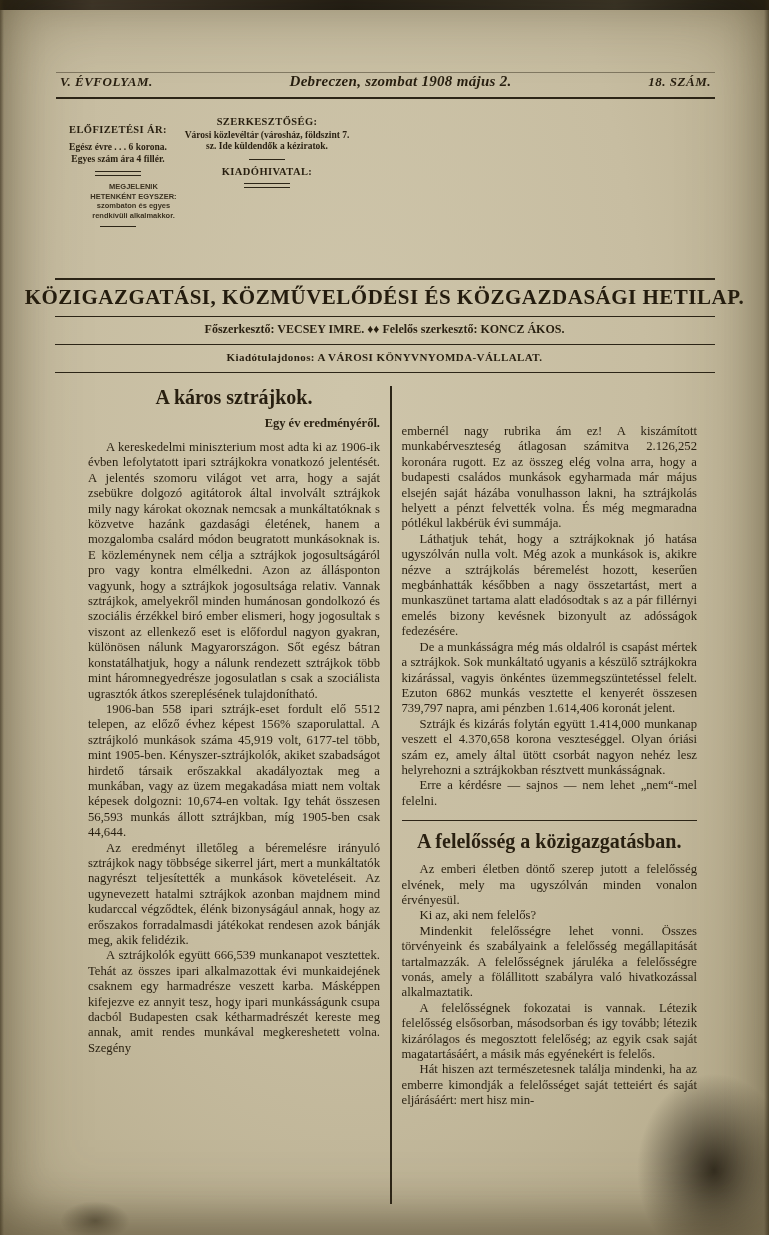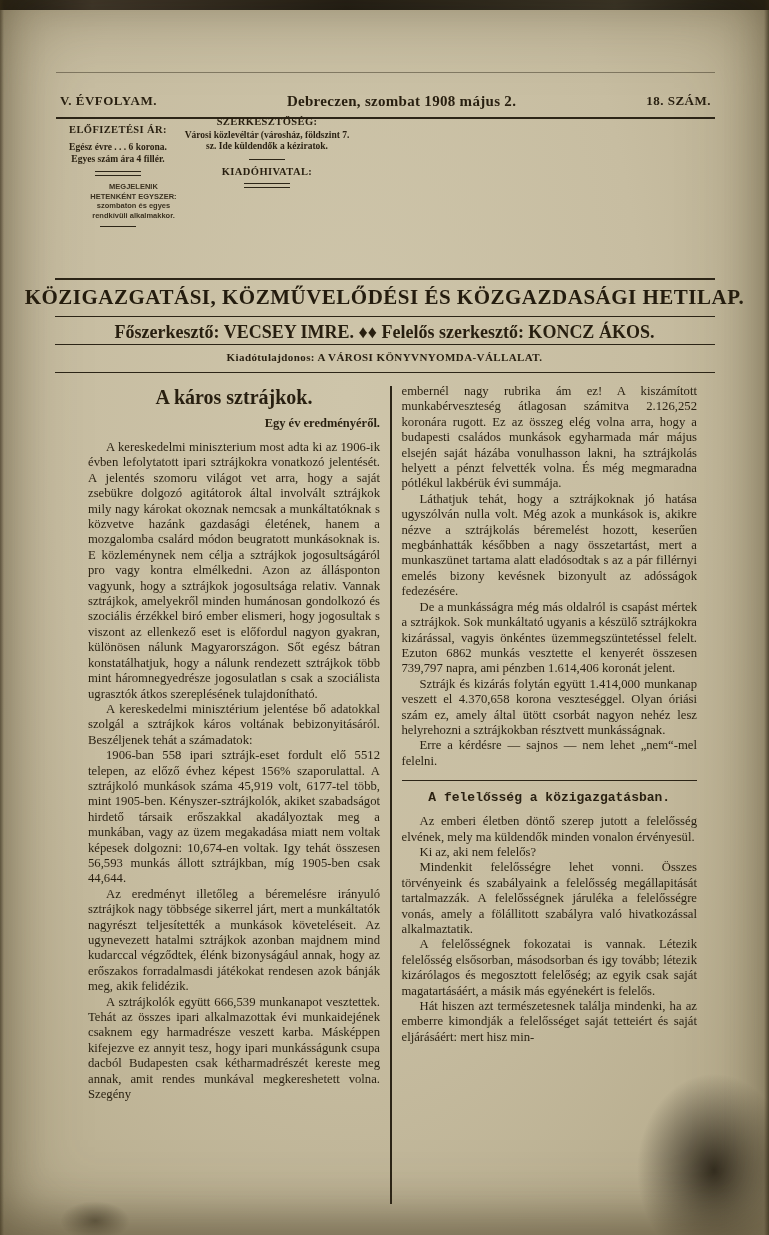--- a/index.html
+++ b/index.html
@@ -17,23 +17,23 @@
   .edge-right{position:absolute;top:0;bottom:0;right:0;width:5px;
     background:linear-gradient(to left,rgba(30,24,12,.6),rgba(30,24,12,0));}
   .vignette{position:absolute;inset:0;pointer-events:none;
     box-shadow:inset 0 0 80px rgba(72,60,34,.5), inset 0 -18px 40px rgba(60,48,26,.35);}
   .smudge-br{position:absolute;right:-25px;bottom:-35px;width:160px;height:200px;
     background:radial-gradient(ellipse at center,rgba(28,22,12,.85),rgba(28,22,12,0) 68%);}
   .smudge-bl{position:absolute;left:60px;bottom:-6px;width:70px;height:40px;
     background:radial-gradient(ellipse at center,rgba(35,28,14,.5),rgba(35,28,14,0) 70%);}
 
   .header{position:absolute;top:72px;left:56px;right:54px;
-    display:flex;justify-content:space-between;align-items:flex-start;
+    display:flex;justify-content:space-between;align-items:flex-end;
     font-weight:bold;border-top:1px solid rgba(44,37,23,.45);
-    border-bottom:2px solid #2c2517;padding:20px 4px 7px 4px;}
+    border-bottom:2px solid #2c2517;padding:0 4px 7px 4px;font-style:italic;}
   .header .side{font-size:13px;letter-spacing:.5px;}
   .header .mid{font-size:15px;letter-spacing:.3px;}
 
   .masthead{position:absolute;top:104px;left:55px;right:54px;height:172px;display:flex;}
   .mh-left{width:126px;text-align:center;padding-top:20px;font-size:9.5px;line-height:12px;font-weight:bold;}
   .mh-left .bx-title{font-size:10.5px;letter-spacing:.4px;margin-bottom:5px;}
   .mh-left .freq{font-family:"Liberation Sans",sans-serif;font-size:7.5px;line-height:9.5px;font-weight:bold;color:#3a3120;margin-left:31px;}
   .mh-center{flex:1;display:flex;justify-content:center;align-items:flex-start;}
   .mh-title{font-family:"DejaVu Serif",serif;font-weight:bold;font-size:80px;line-height:1;
     letter-spacing:-1px;margin-top:6px;transform:scaleY(1.22);transform-origin:top center;color:#1e180d;}
@@ -45,36 +45,36 @@
   .rule{position:absolute;left:55px;right:54px;border-top:2px solid #2c2517;}
   .rule.thin{border-top-width:1px;}
   .r1{top:278px;}
   .r2{top:316px;}
   .r3{top:344px;}
   .r4{top:372px;border-top-width:1px;}
 
   .subtitle{position:absolute;top:285px;left:0;right:0;text-align:center;
     font-size:21px;font-weight:bold;letter-spacing:.5px;color:#241c0e;}
   .editors{position:absolute;top:322px;left:0;right:0;text-align:center;
-    font-size:18px;font-weight:bold;}
+    font-size:12px;font-weight:bold;}
   .publisher{position:absolute;top:351px;left:0;right:0;text-align:center;
     font-size:11px;font-weight:bold;letter-spacing:.4px;}
 
   .columns{position:absolute;top:384px;left:88px;right:72px;bottom:22px;
     display:flex;overflow:hidden;}
   .col{width:292px;}
   .col-right{flex:1;}
   .vdivider{width:1.5px;background:#2c2517;margin:2px 10px 0 10px;height:818px;}
 
   .art-title{font-size:20px;font-weight:bold;text-align:center;margin:2px 0 7px 0;}
   .art-sub{font-size:12.5px;font-weight:bold;text-align:right;margin:0 0 9px 0;}
   p.body{font-size:12.7px;line-height:15.4px;text-align:justify;margin:0;text-indent:18px;}
-  p.noindent{text-indent:0;}
+  p.noindent{text-indent:0;margin-top:40px;}
   .sep{border-top:1.5px solid #2c2517;margin:11px 0 9px 0;}
-  .art2-title{font-size:13px;font-weight:bold;text-align:center;margin:0 0 9px 0;font-family:Liberation Mono, monospace;}
+  .art2-title{font-size:20px;font-weight:bold;text-align:center;margin:0 0 9px 0;}
 </style>
 </head>
 <body>
 
 <div class="page">
 
   <div class="scan-top"></div>
   <div class="edge-left"></div>
   <div class="edge-right"></div>
 
@@ -110,37 +110,36 @@
   <div class="rule thin r3"></div>
   <div class="publisher">Kiadótulajdonos: A VÁROSI KÖNYVNYOMDA-VÁLLALAT.</div>
   <div class="rule r4"></div>
 
   <div class="columns">
 
     <div class="col col-left">
       <h2 class="art-title">A káros sztrájkok.</h2>
       <h3 class="art-sub">Egy év eredményéről.</h3>
       <p class="body">A kereskedelmi miniszterium most adta ki az 1906-ik évben lefolytatott ipari sztrájkokra vonatkozó jelentését. A jelentés szomoru világot vet arra, hogy a saját zsebükre dolgozó agitátorok által involvált sztrájkok mily nagy károkat okoznak nemcsak a munkáltatóknak s közvetve hazánk gazdasági életének, hanem a mozgalomba csalárd módon beugratott munkásoknak is. E közleménynek nem célja a sztrájkok jogosultságáról pro vagy kontra elmélkedni. Azon az állásponton vagyunk, hogy a sztrájkok jogosultsága relativ. Vannak sztrájkok, amelyekről minden humánosan gondolkozó és szociális érzékkel biró ember elismeri, hogy jogosultak s viszont az ellenkező eset is előfordul nagyon gyakran, különösen nálunk Magyarországon. Sőt egész bátran konstatálhatjuk, hogy a nálunk rendezett sztrájkok több mint háromnegyedrésze jogosulatlan s csak a szociálista ugrasztók átkos szereplésének tulajdonítható.</p>
-      <p class="body">A kereskedelmi minisztérium jelentése bő adatokkal szolgál a sztrájkok káros voltának bebizonyitásáról. Beszéljenek tehát a számadatok:</p>
       <p class="body">1906-ban 558 ipari sztrájk-eset fordult elő 5512 telepen, az előző évhez képest 156% szaporulattal. A sztrájkoló munkások száma 45,919 volt, 6177-tel több, mint 1905-ben. Kényszer-sztrájkolók, akiket szabadságot hirdető társaik erőszakkal akadályoztak meg a munkában, vagy az üzem megakadása miatt nem voltak képesek dolgozni: 10,674-en voltak. Igy tehát összesen 56,593 munkás állott sztrájkban, míg 1905-ben csak 44,644.</p>
       <p class="body">Az eredményt illetőleg a béremelésre irányuló sztrájkok nagy többsége sikerrel járt, mert a munkáltatók nagyrészt teljesítették a munkások követeléseit. Az ugynevezett hatalmi sztrájkok azonban majdnem mind kudarccal végződtek, élénk bizonyságául annak, hogy az erőszakos forradalmasdi játékokat rendesen azok bánják meg, akik felidézik.</p>
       <p class="body">A sztrájkolók együtt 666,539 munkanapot vesztettek. Tehát az összes ipari alkalmazottak évi munkaidejének csaknem egy harmadrésze veszett karba. Másképpen kifejezve ez annyit tesz, hogy ipari munkásságunk csupa dacból Budapesten csak kétharmadrészét kereste meg annak, amit rendes munkával megkereshetett volna. Szegény</p>
     </div>
 
     <div class="vdivider"></div>
 
     <div class="col col-right">
       <p class="body noindent">embernél nagy rubrika ám ez! A kiszámított munkabérveszteség átlagosan számitva 2.126,252 koronára rugott. Ez az összeg elég volna arra, hogy a budapesti családos munkások egyharmada már május elsején saját házába vonulhasson lakni, ha sztrájkolás helyett a pénzt felvették volna. És még megmaradna pótlékul lakbérük évi summája.</p>
       <p class="body">Láthatjuk tehát, hogy a sztrájkoknak jó hatása ugyszólván nulla volt. Még azok a munkások is, akikre nézve a sztrájkolás béremelést hozott, keserűen megbánhatták későbben a nagy összetartást, mert a munkaszünet tartama alatt eladósodtak s az a pár fillérnyi emelés bizony kevésnek bizonyult az adósságok fedezésére.</p>
       <p class="body">De a munkásságra még más oldalról is csapást mértek a sztrájkok. Sok munkáltató ugyanis a készülő sztrájkokra kizárással, vagyis önkéntes üzemmegszüntetéssel felelt. Ezuton 6862 munkás vesztette el kenyerét összesen 739,797 napra, ami pénzben 1.614,406 koronát jelent.</p>
       <p class="body">Sztrájk és kizárás folytán együtt 1.414,000 munkanap veszett el 4.370,658 korona veszteséggel. Olyan óriási szám ez, amely által ütött csorbát nagyon nehéz lesz helyrehozni a sztrájkokban résztvett munkásságnak.</p>
       <p class="body">Erre a kérdésre — sajnos — nem lehet „nem“-mel felelni.</p>
       <div class="sep"></div>
       <h2 class="art2-title">A felelősség a közigazgatásban.</h2>
-      <p class="body">Az emberi életben döntő szerep jutott a felelősség elvének, mely ma küldendők minden vonalon érvényesül.</p>
+      <p class="body">Az emberi életben döntő szerep jutott a felelősség elvének, mely ma ugyszólván minden vonalon érvényesül.</p>
       <p class="body">Ki az, aki nem felelős?</p>
       <p class="body">Mindenkit felelősségre lehet vonni. Összes törvényeink és szabályaink a felelősség megállapitását tartalmazzák. A felelősségnek járuléka a felelősségre vonás, amely a fölállitott szabályra való hivatkozással alkalmaztatik.</p>
       <p class="body">A felelősségnek fokozatai is vannak. Létezik felelősség elsősorban, másodsorban és igy tovább; létezik kizárólagos és megosztott felelőség; az egyik csak saját magatartásáért, a másik más egyénekért is felelős.</p>
       <p class="body">Hát hiszen azt természetesnek találja mindenki, ha az emberre kimondják a felelősséget saját tetteiért és saját eljárásáért: mert hisz min-</p>
     </div>
 
   </div>
 
   <div class="smudge-bl"></div>
   <div class="smudge-br"></div>

